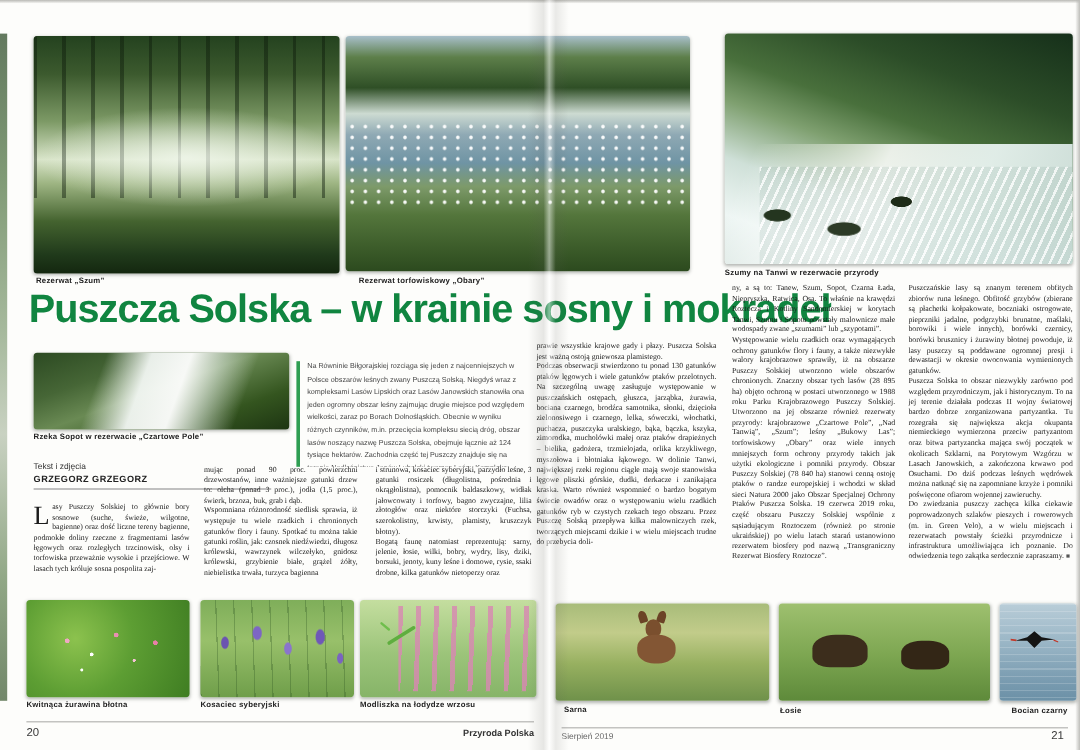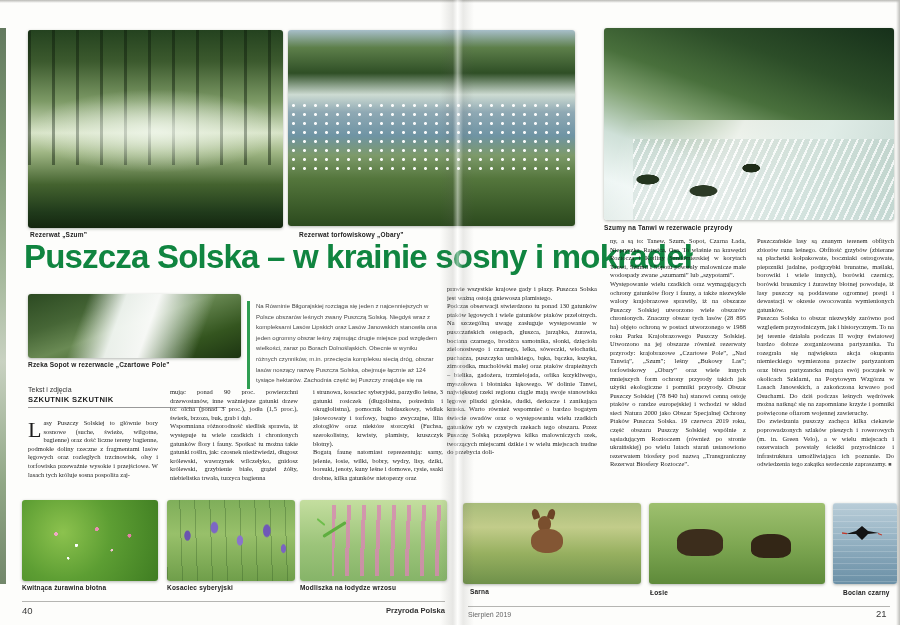--- a/index.html
+++ b/index.html
@@ -143,21 +143,21 @@
   <div class="headline">Puszcza Solska – w krainie sosny i mokradeł</div>
 
   <div class="photo ph-sopot">
     <div class="cascade"></div>
   </div>
   <div class="cap" style="left:28px;top:361px;">Rzeka Sopot w rezerwacie „Czartowe Pole”</div>
 
   <div class="lead">Na Równinie Biłgorajskiej rozciąga się jeden z najcenniejszych w Polsce obszarów leśnych zwany Puszczą Solską. Niegdyś wraz z kompleksami Lasów Lipskich oraz Lasów Janowskich stanowiła ona jeden ogromny obszar leśny zajmując drugie miejsce pod względem wielkości, zaraz po Borach Dolnośląskich. Obecnie w wyniku różnych czynników, m.in. przecięcia kompleksu siecią dróg, obszar lasów noszący nazwę Puszcza Solska, obejmuje łącznie aż 124 tysiące hektarów. Zachodnia część tej Puszczy znajduje się na terenie Nadleśnictwa Janów Lubelski tworząc Leśny Kompleks Promocyjny.</div>
 
   <div class="byline-label">Tekst i zdjęcia</div>
-  <div class="byline-name">SZKUTNIK SZKUTNIK</div>
+  <div class="byline-name">GRZEGORZ GRZEGORZ</div>
   <div class="byline-rule"></div>
 
   <div class="bodycol" id="col1">
     <span class="dropcap">L</span><span class="txt">asy Puszczy Solskiej to głównie bory sosnowe (suche, świeże, wilgotne, bagienne) oraz dość liczne tereny bagienne, podmokłe doliny rzeczne z fragmentami lasów łęgowych oraz rozległych trzcinowisk, olsy i torfowiska przeważnie wysokie i przejściowe. W lasach tych króluje sosna pospolita zaj-</span>
   </div>
   <div class="bodycol" id="col2">
     <span class="txt">mując ponad 90 proc. powierzchni drzewostanów, inne ważniejsze gatunki drzew to: olcha (ponad 3 proc.), jodła (1,5 proc.), świerk, brzoza, buk, grab i dąb.
 Wspomniana różnorodność siedlisk sprawia, iż występuje tu wiele rzadkich i chronionych gatunków flory i fauny. Spotkać tu można takie gatunki roślin, jak: czosnek niedźwiedzi, długosz królewski, wawrzynek wilczełyko, gnidosz królewski, grzybienie białe, grążel żółty, niebielistka trwała, turzyca bagienna</span>
   </div>
   <div class="bodycol" id="col3">
@@ -213,19 +213,19 @@
         <line x1="36" y1="9.4" x2="40" y2="11" stroke="#c0392b" stroke-width="1.1"></line>
       </svg>
     </div>
   </div>
   <div class="cap" style="left:470px;top:588px;">Sarna</div>
   <div class="cap" style="left:650px;top:589px;">Łosie</div>
   <div class="cap" style="left:843px;top:589px;">Bocian czarny</div>
 
   <div class="rule-l"></div>
   <div class="rule-r"></div>
-  <div class="pgnum" style="left:22px;top:605px;">40</div>
+  <div class="pgnum" style="left:22px;top:605px;">20</div>
   <div class="mag">Przyroda Polska</div>
   <div class="issue">Sierpień 2019</div>
   <div class="pgnum" style="left:876px;top:608px;">21</div>
 
   <div class="gutter"></div>
 </div>
 
 </body></html>

